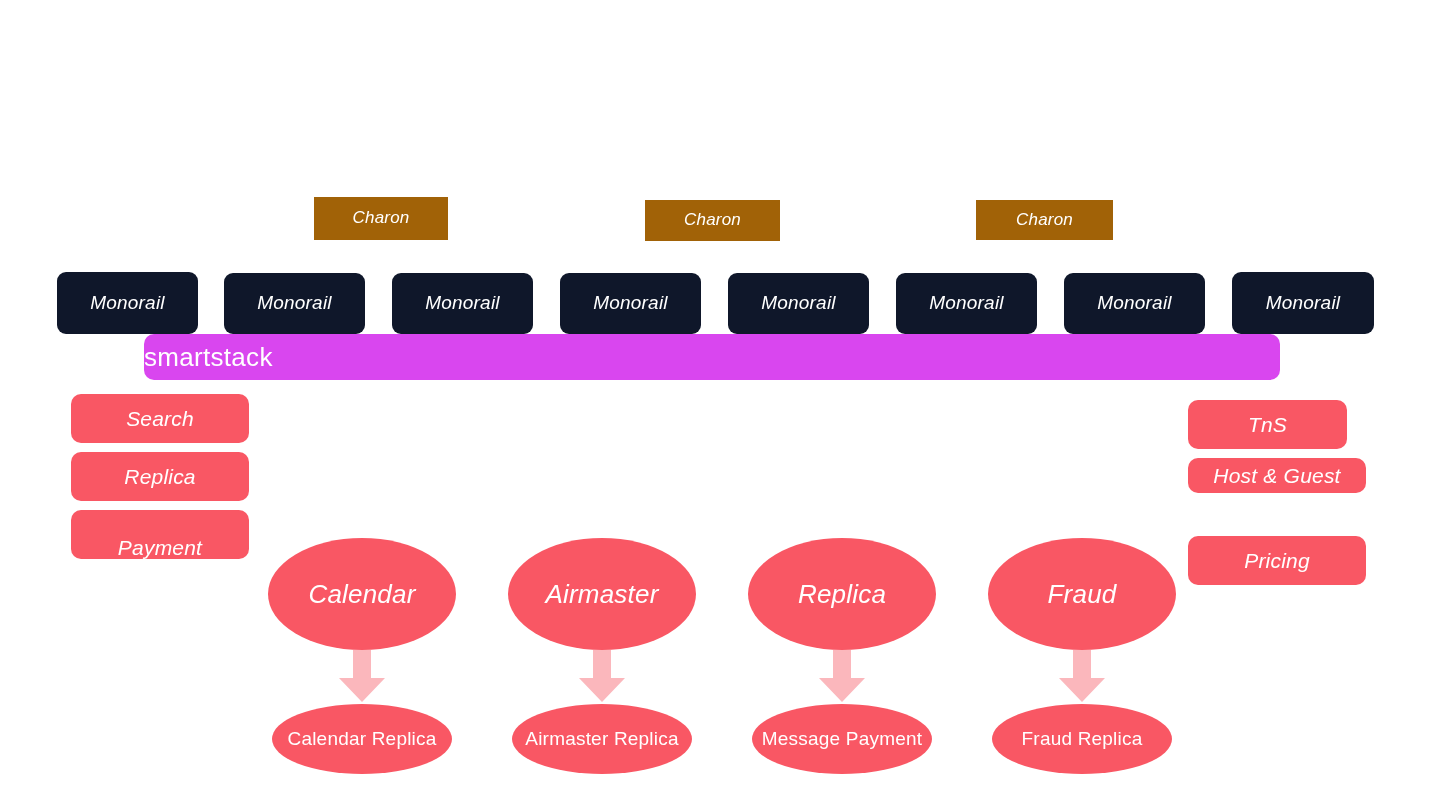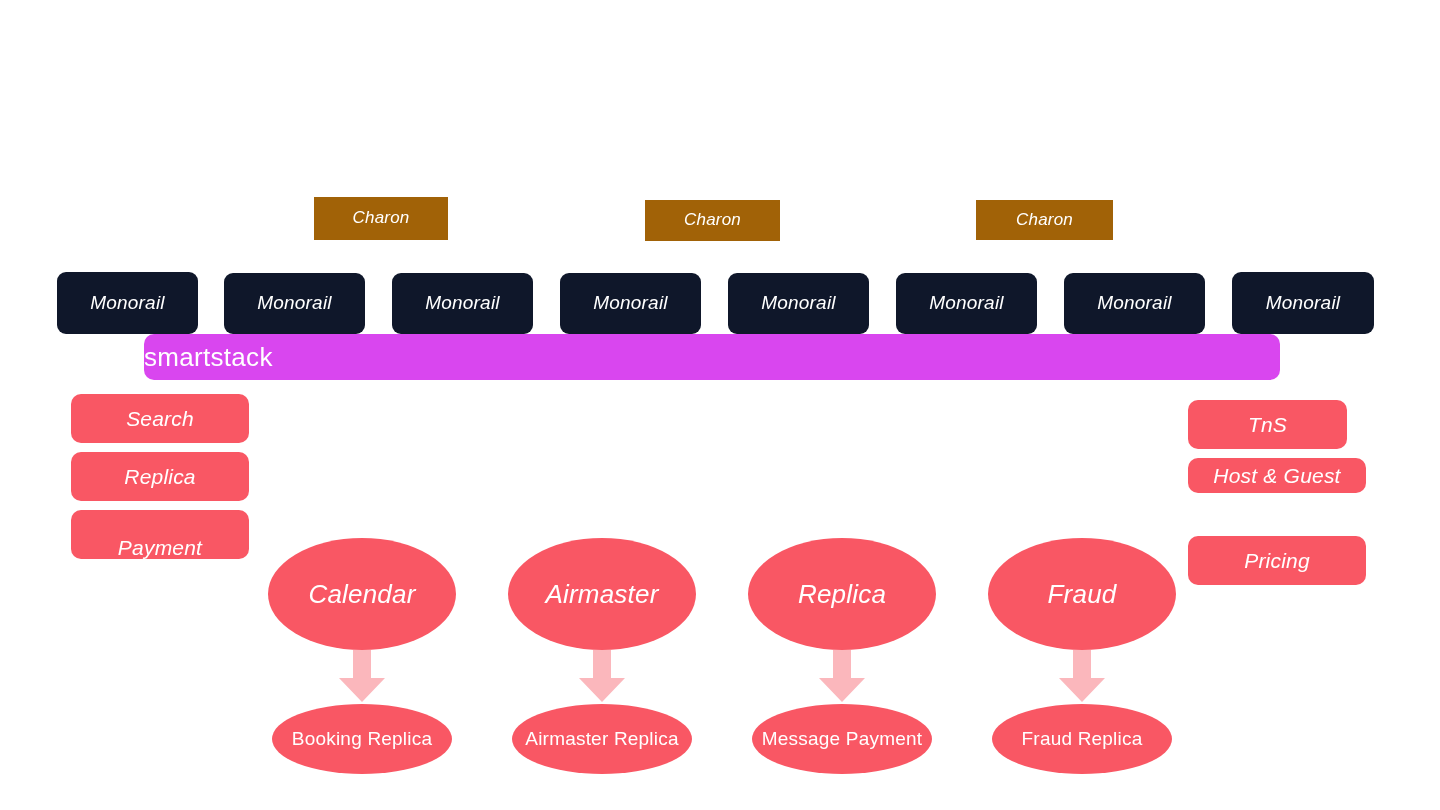--- a/index.html
+++ b/index.html
@@ -190,21 +190,21 @@
       <svg class="arrow" width="46" height="52" viewBox="0 0 46 52" style="left: 1059px; top: 650px;">
         <path d="M14,0 L32,0 L32,28 L46,28 L23,52 L0,28 L14,28 Z" fill="#fbb7bc"></path>
       </svg>
     </div>
 
   <div id="ellipse-layer">
       <div class="node ellipse" style="left: 268px; top: 538px; width: 188px; height: 112px;">
         <span>Calendar</span>
       </div>
       <div class="node ellipse-replica" style="left: 272px; top: 704px; width: 180px; height: 70px;">
-        <span>Booking Replica</span>
+        <span>Calendar Replica</span>
       </div>
       <div class="node ellipse" style="left: 508px; top: 538px; width: 188px; height: 112px;">
         <span>Airmaster</span>
       </div>
       <div class="node ellipse-replica" style="left: 512px; top: 704px; width: 180px; height: 70px;">
         <span>Airmaster Replica</span>
       </div>
       <div class="node ellipse" style="left: 748px; top: 538px; width: 188px; height: 112px;">
         <span>Replica</span>
       </div>

